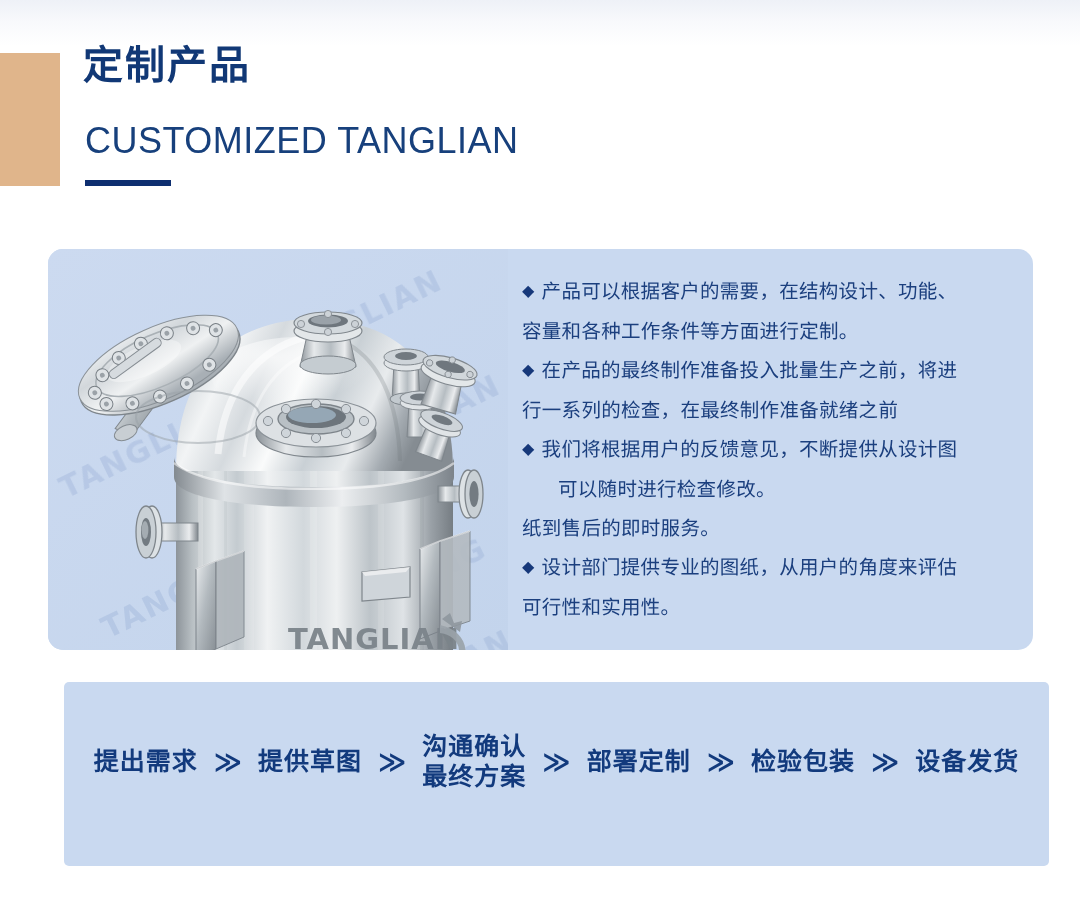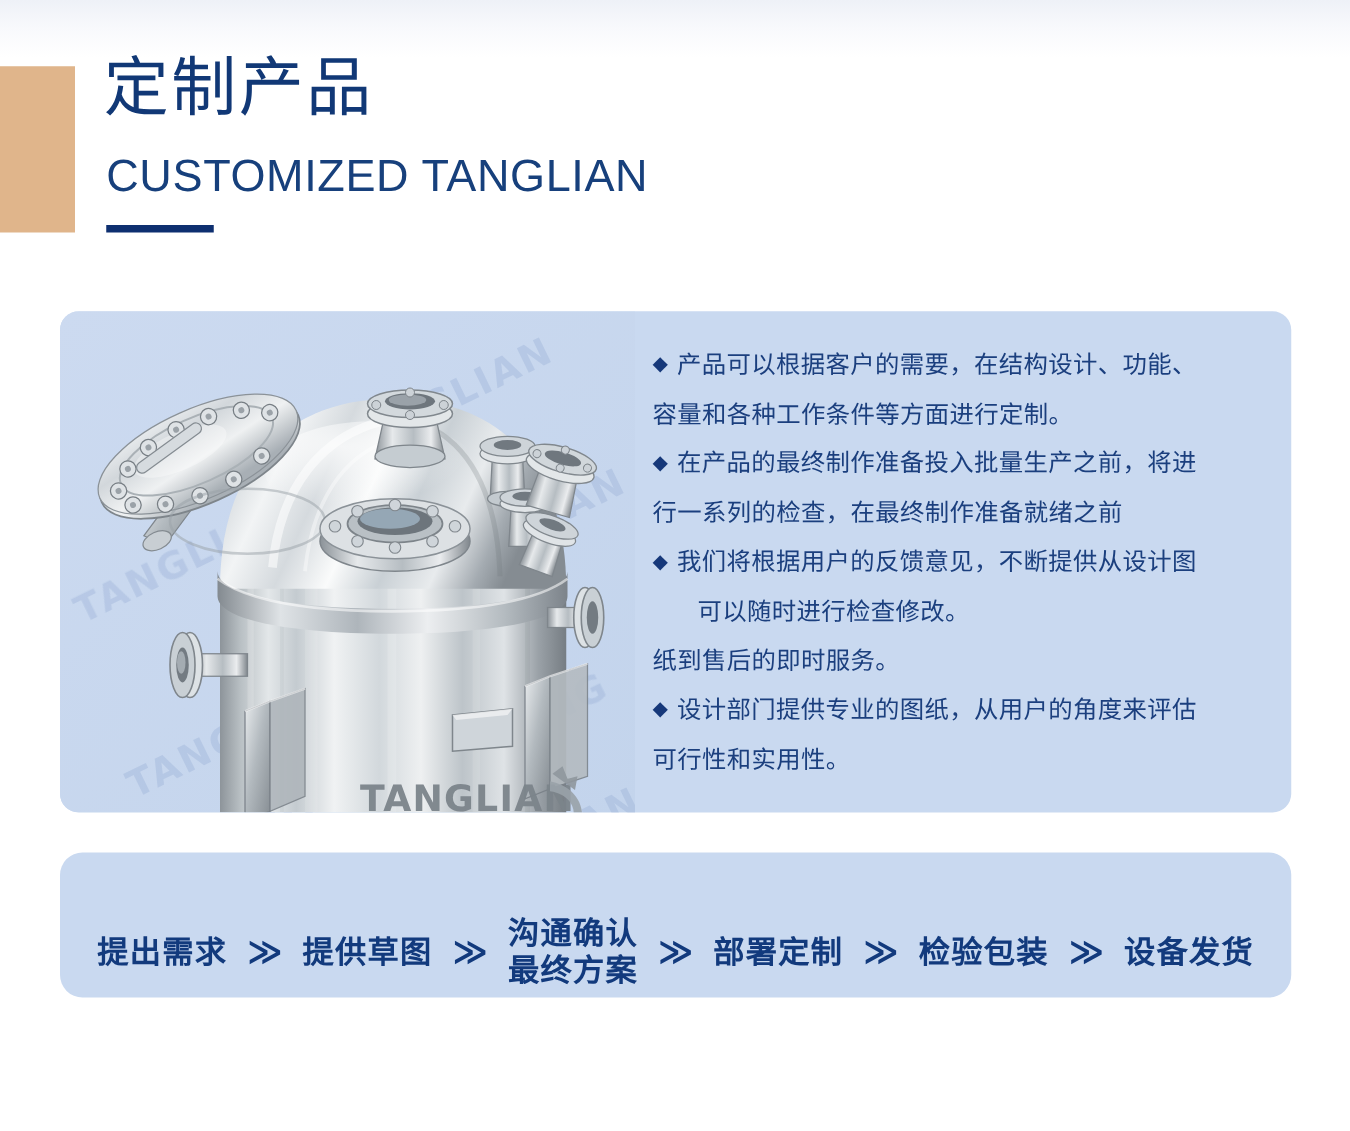--- a/index.html
+++ b/index.html
@@ -17,21 +17,21 @@
   }
 
   
   .header { position:absolute; left:0; top:0; width:1080px; height:240px; }
   .accent-bar {
     position:absolute; left:0; top:53px; width:60px; height:133px;
     background:#e0b58b;
   }
   .title-cn {
     position:absolute; left:83px; top:44px;
-    font-size:52px; font-weight:normal; color:#113876;
+    font-size:40px; font-weight:bold; color:#113876;
     letter-spacing:2px; line-height:1.05;
     font-family:"DejaVu Sans","Liberation Sans",sans-serif;
     white-space:nowrap;
   }
   .title-en {
     position:absolute; left:85px; top:121px;
     font-size:36px; font-weight:500; color:#17407c;
     letter-spacing:0.5px; line-height:1.1;
     white-space:nowrap;
   }
@@ -72,24 +72,24 @@
   .bullet-line.indent { padding-left:36px; }
   .bullet-mark {
     color:#16387a;
     font-size:16px;
     margin-right:7px;
     position:relative; top:-2px;
   }
 
   
   .process-panel {
-    position:absolute; left:48px; top:682px;
-    width:985px; height:116px;
+    position:absolute; left:64px; top:682px;
+    width:985px; height:184px;
     background:#c9d9f0;
-    border-radius:18px;
+    border-radius:5px;
   }
   .process-row {
     position:absolute; left:0; top:0;
     width:985px; height:160px;
     display:flex; align-items:center; justify-content:center;
     gap:0px;
   }
   .step {
     font-size:25px; font-weight:bold; color:#123a7d;
     text-align:center; line-height:30px;

